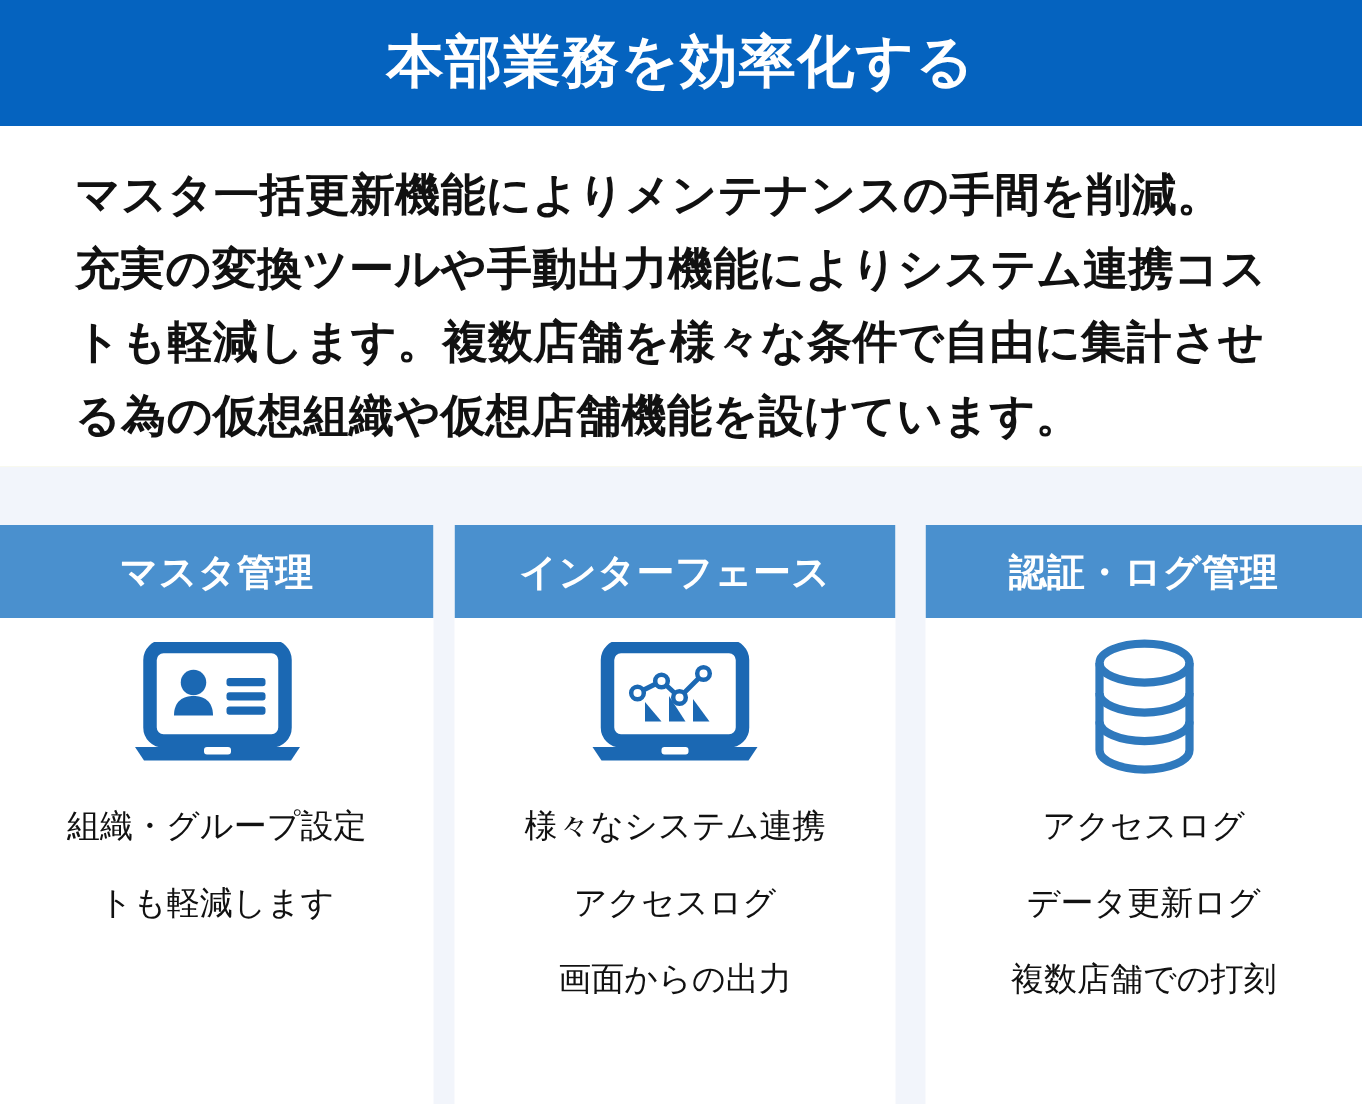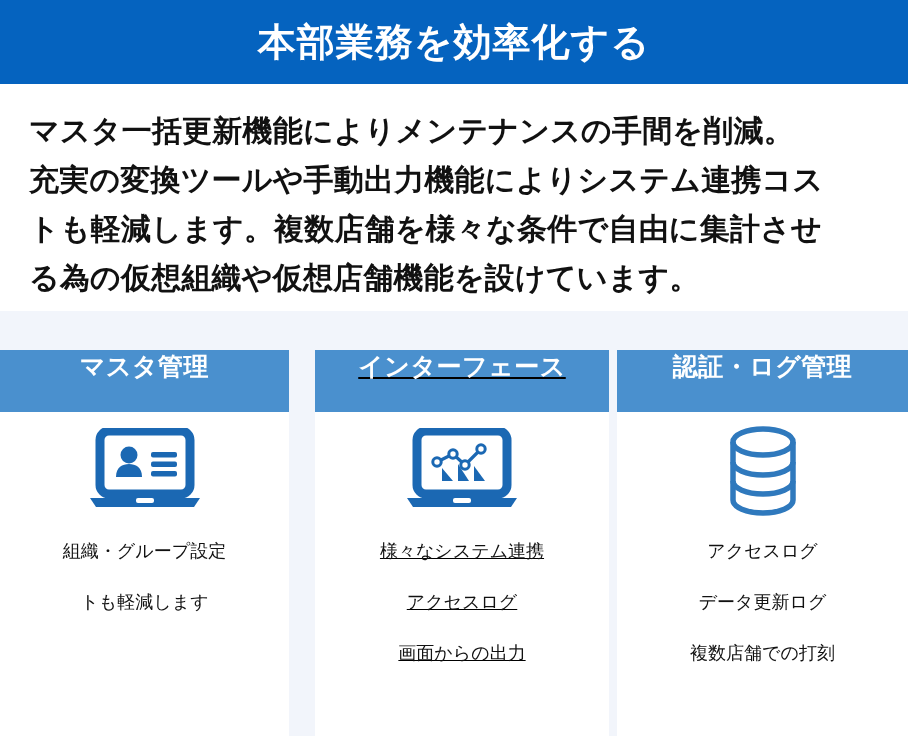--- a/index.html
+++ b/index.html
@@ -43,21 +43,21 @@
 
   
   .intro {
     position: absolute;
     left: 0;
     top: 84px;
     width: 908px;
     height: 227px;
     background: #ffffff;
     box-sizing: border-box;
-    padding: 22px 30px 0 29px;
+    padding: 22px 30px 0 50px;
   }
   .intro-line {
     color: #111111;
     font-size: 30px;
     font-weight: bold;
     line-height: 49px;
     white-space: nowrap;
     letter-spacing: 0.2px;
   }
 
@@ -73,28 +73,28 @@
 
   .card {
     position: absolute;
     top: 39px;
     width: 289px;
     height: 386px;
     background: #ffffff;
     overflow: hidden;
   }
   .card-1 { left: 0px;   width: 289px; }
-  .card-2 { left: 315px; width: 294px; text-decoration: underline; }
+  .card-2 { left: 303px; width: 294px; }
   .card-3 { left: 617px; width: 291px; }
 
   .card-header {
     height: 62px;
     background: #4a90ce;
     display: flex;
-    align-items: flex-start;
+    align-items: center;
     justify-content: center;
   }
   .card-header-title {
     color: #ffffff;
     font-size: 25px;
     font-weight: bold;
     letter-spacing: 0.5px;
     white-space: nowrap;
   }
 
@@ -107,21 +107,21 @@
 
   .card-list {
     padding: 0 10px;
     display: flex;
     flex-direction: column;
     align-items: center;
     gap: 17px;
   }
   .card-list-item {
     color: #111111;
-    font-size: 18px;
+    font-size: 22px;
     line-height: 34px;
     white-space: nowrap;
     text-align: center;
   }
 </style>
 </head>
 <body>
 
 <div class="page">
 

